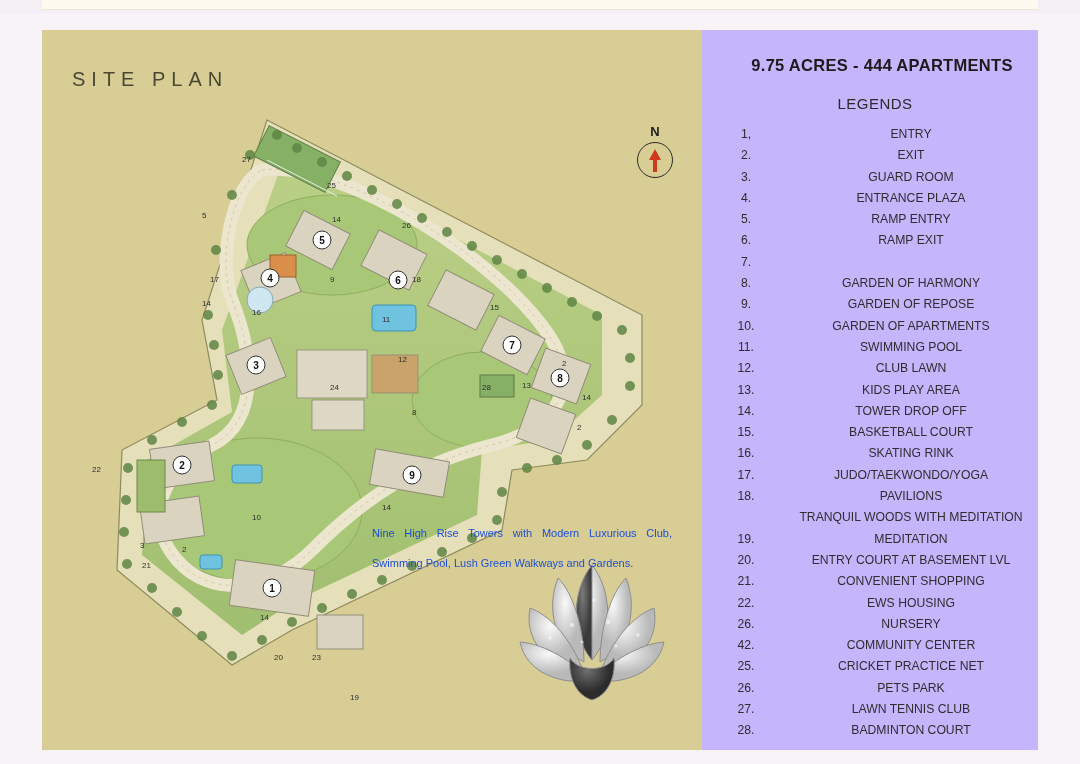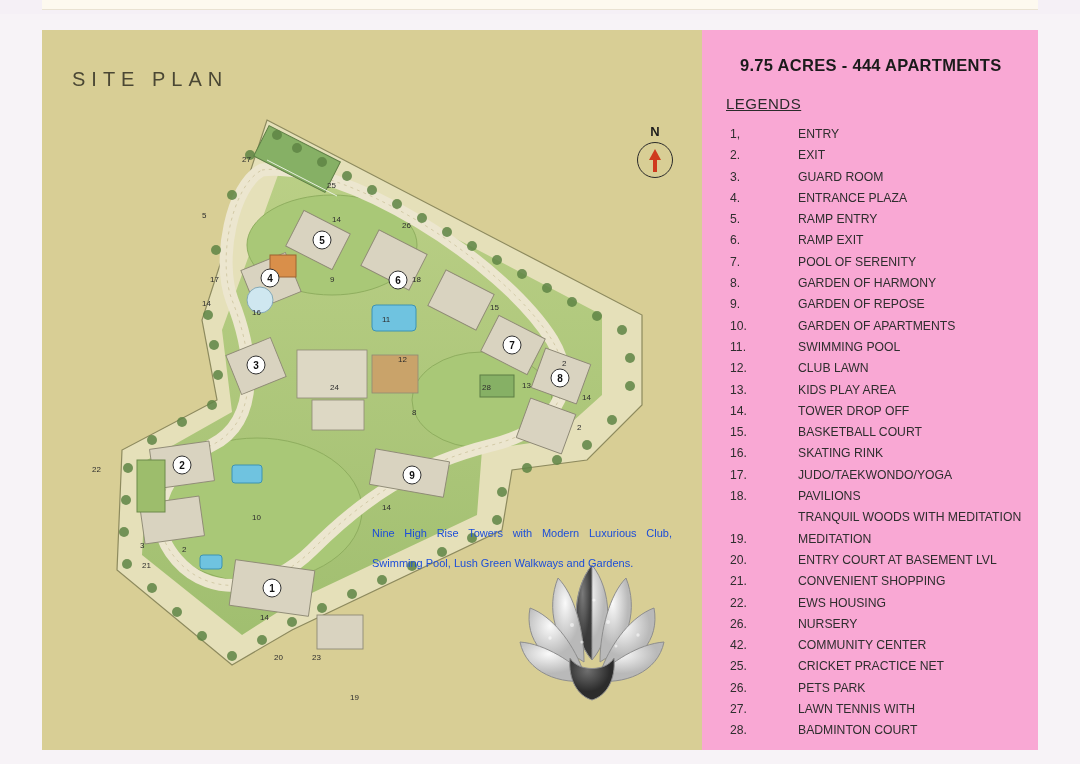--- a/index.html
+++ b/index.html
@@ -33,22 +33,23 @@
   }
   .map-panel {
     position: relative;
     width: 660px; height: 720px;
     background: #d8ce95;
     overflow: hidden;
   }
   .legend-panel {
     position: relative;
     width: 336px; height: 720px;
-    background: #f9a8d4;
+    background: #c4b5fd;
     padding: 22px 14px 0 22px;
+    text-align: center;
   }
   
   .site-plan-title {
     position: absolute; left: 30px; top: 38px;
     font-size: 20px; letter-spacing: 6px; color: #4a4734;
     font-family: "Liberation Sans", sans-serif;
     font-weight: 400;
   }
   .north {
     position: absolute; left: 590px; top: 95px;
@@ -84,21 +85,20 @@
   
   .lotus { position: absolute; left: 470px; top: 500px; width: 160px; height: 175px; }
   
   .legend-head {
     font-size: 16.5px; font-weight: bold; color: #1b1b1b;
     letter-spacing: .3px; margin: 4px 0 0 16px;
   }
   .legend-sub {
     font-size: 15px; color: #2b2b2b; margin: 20px 0 12px 2px;
     letter-spacing: .5px;
-    text-decoration: underline;
   }
   .legend-list { margin: 0; padding: 0; list-style: none; }
   .legend-list li {
     display: flex; font-size: 12.2px; color: #2e2e2e;
     line-height: 21.3px; min-height: 21.3px;
   }
   .legend-num { width: 38px; flex: 0 0 38px; padding-left: 6px; }
   .legend-label { flex: 1; margin-left: 36px; }
   .legend-label .cont { display: block; }
 </style>
@@ -365,21 +365,20 @@
         <li>
             <span class="legend-num">5.</span>
             <span class="legend-label">RAMP ENTRY</span>
           </li>
         <li>
             <span class="legend-num">6.</span>
             <span class="legend-label">RAMP EXIT</span>
           </li>
         <li>
             <span class="legend-num">7.</span>
-            <span class="legend-label">POOL OF SERENITY</span>
           </li>
         <li>
             <span class="legend-num">8.</span>
             <span class="legend-label">GARDEN OF HARMONY</span>
           </li>
         <li>
             <span class="legend-num">9.</span>
             <span class="legend-label">GARDEN OF REPOSE</span>
           </li>
         <li>
@@ -448,21 +447,21 @@
         <li>
             <span class="legend-num">25.</span>
             <span class="legend-label">CRICKET PRACTICE NET</span>
           </li>
         <li>
             <span class="legend-num">26.</span>
             <span class="legend-label">PETS PARK</span>
           </li>
         <li>
             <span class="legend-num">27.</span>
-            <span class="legend-label">LAWN TENNIS WITH</span>
+            <span class="legend-label">LAWN TENNIS CLUB</span>
           </li>
         <li>
             <span class="legend-num">28.</span>
             <span class="legend-label">BADMINTON COURT</span>
           </li>
       </ul>
     </div>
 
   </div>
 </div>

